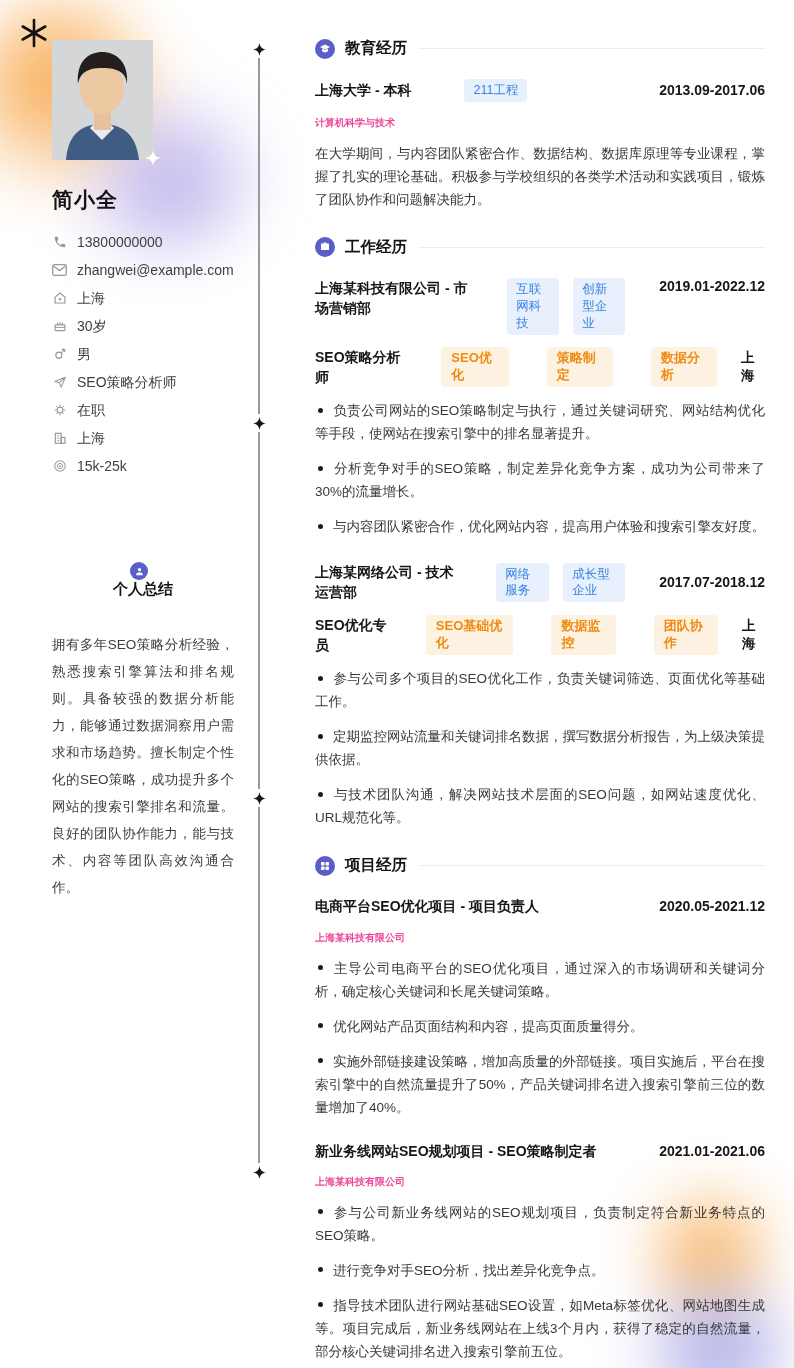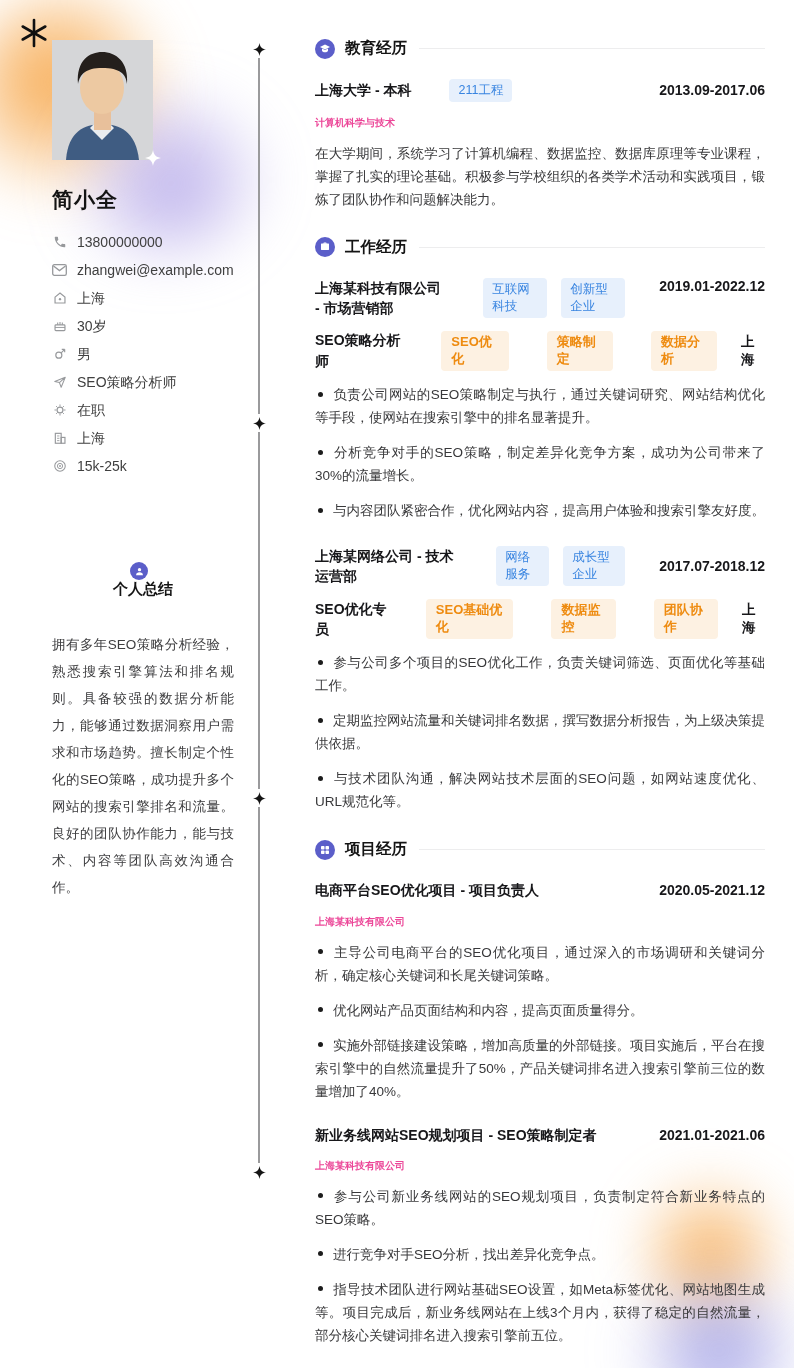--- a/index.html
+++ b/index.html
@@ -55,21 +55,21 @@
   .sec-head .rule { flex:1; height:1px; background:#ededee; margin-left:12px; }
 
   .section { margin-bottom:26px; }
   .head-row { display:flex; align-items:center;gap:24px; }
   .head-row.top { align-items:flex-start; }
   .entry-title { font-size:14px; font-weight:700; color:#17171a; line-height:1.45; }
   .date { margin-left:auto; font-size:14px; font-weight:700; color:#17171a; white-space:nowrap; padding-left:10px; }
   .loc { margin-left:auto; font-size:13.5px; font-weight:700; color:#17171a; }
   .badge { display:inline-block; background:#e7f0fc; color:#3884e0; font-size:12.5px;
     border-radius:4px; padding:3px 9px; line-height:1.35; }
-  .badge.narrow { width:64px; }
+  .badge.narrow { width:52px; }
   .tagline { display:flex; gap:14px; margin-left:14px; }
   .otag { display:inline-block; background:#fdf1e2; color:#ee8b10; font-size:13px; font-weight:700;
     border-radius:4px; padding:3px 10px; line-height:1.3; margin-left:14px; }
   .entry-sub { font-size:10px; font-weight:700; color:#ec4899; margin-top:14px; }
   .body { font-size:13.5px; line-height:23px; color:#38383a; margin-top:12px; text-align:justify; }
   .bullet .dot { display:inline-block; width:5px; height:5px; border-radius:50%; background:#1c1c1c;
     margin:0 10px 3px 3px; vertical-align:middle; }
   .pos-row { margin-top:12px; }
   .job + .job { margin-top:24px; }
   .proj + .proj { margin-top:22px; }
@@ -246,25 +246,25 @@
           <svg width="12" height="12" viewBox="0 0 24 24">
               <path fill="#fff" d="M12 3 2 8l10 5 10-5-10-5z"></path>
               <path fill="#fff" d="M6 11.2v4.1c0 1.6 2.7 3 6 3s6-1.4 6-3v-4.1l-6 3-6-3z"></path>
             </svg>
         </span>
         <h2>教育经历</h2>
         <span class="rule"></span>
       </div>
       <div class="head-row">
         <span class="entry-title">上海大学 - 本科</span>
-        <span class="badge" style="margin-left:14px">211工程</span>
+        <span class="badge" style="margin-left:29px">211工程</span>
         <span class="date">2013.09-2017.06</span>
       </div>
       <div class="entry-sub">计算机科学与技术</div>
-      <p class="body">在大学期间，系统学习了计算机编程、数据监控、数据库原理等专业课程，掌握了扎实的理论基础。积极参与学校组织的各类学术活动和实践项目，锻炼了团队协作和问题解决能力。</p>
+      <p class="body">在大学期间，与内容团队紧密合作、数据结构、数据库原理等专业课程，掌握了扎实的理论基础。积极参与学校组织的各类学术活动和实践项目，锻炼了团队协作和问题解决能力。</p>
     </div>
 
     <div class="section">
       <div class="sec-head">
         <span class="circle-icon">
           <svg width="12" height="12" viewBox="0 0 24 24">
               <path fill="#fff" d="M9 5V4c0-.6.4-1 1-1h4c.6 0 1 .4 1 1v1h4c.6 0 1 .4 1 1v11c0 .6-.4 1-1 1H5c-.6 0-1-.4-1-1V6c0-.6.4-1 1-1h4zm2-.5v.5h2v-.5h-2z"></path>
             </svg>
         </span>
         <h2>工作经历</h2>

